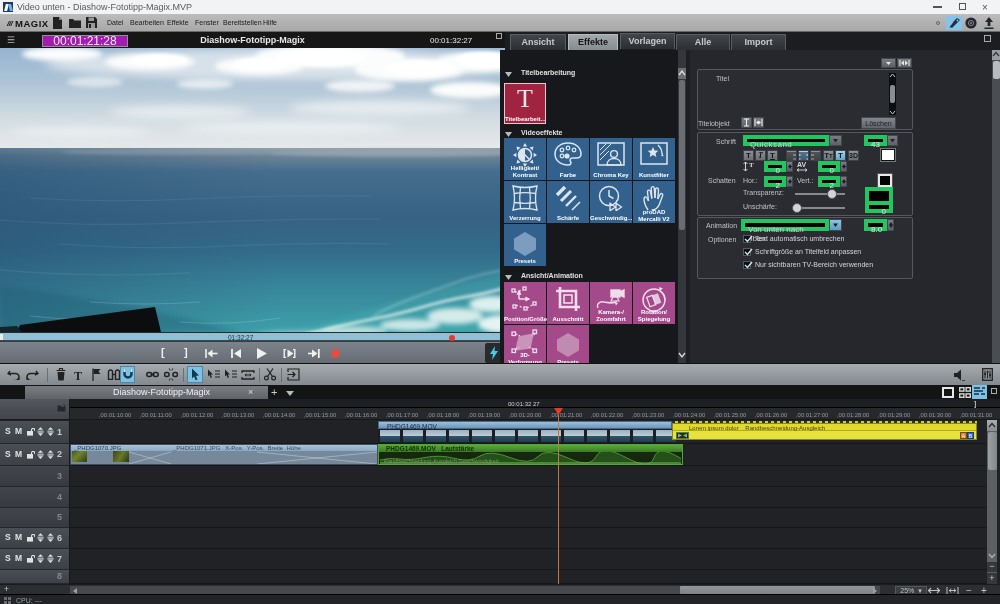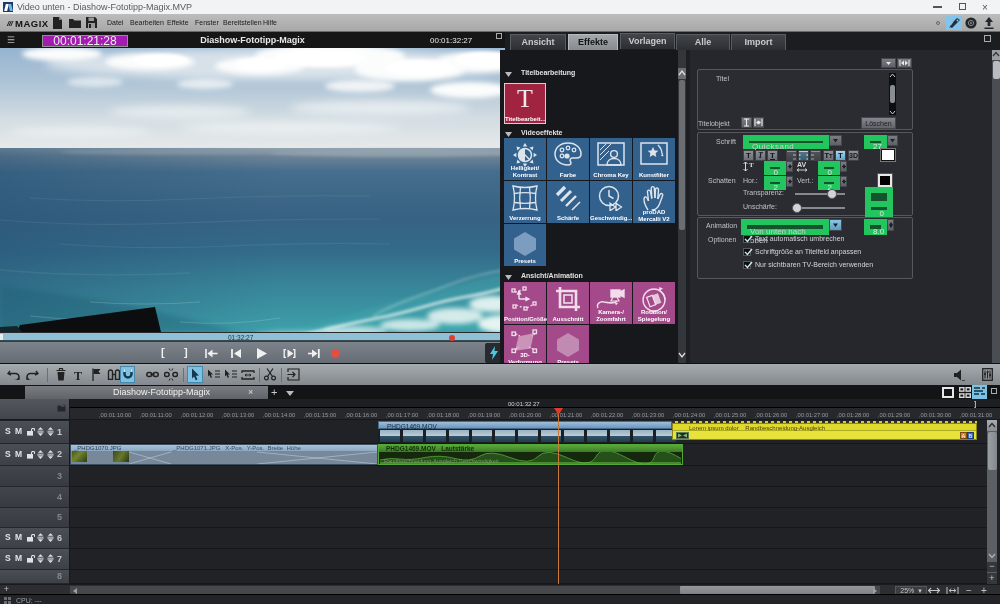--- a/index.html
+++ b/index.html
@@ -4,21 +4,21 @@
 html,body{width:1000px;height:604px;overflow:hidden;}
 body{font-family:"Liberation Sans",sans-serif;background:#1d1f23;position:relative;}
 .a{position:absolute;}
 svg{display:block;}
 .tile{width:42px;height:42px;}
 .tile.b{background:#33618e;}
 .tile.p{background:#a4498a;}
 .ti{position:absolute;left:50%;top:4px;transform:translateX(-50%);}
 .tl{position:absolute;bottom:2px;left:0;width:100%;text-align:center;font-size:6px;font-weight:bold;color:#fff;line-height:6.5px;}
 .lbl{font-size:7px;color:#c0c0c4;}
-.ibox{background:#14532d;border:6px solid #22c55e;color:#e4e4e4;font-size:8px;}
+.ibox{background:#000000;border:4px solid #22c55e;color:#e4e4e4;font-size:8px;}
 .btn{background:linear-gradient(#7a7e84,#5e6268);border:1px solid #44484c;}
 .spin{width:7px;height:11px;background:linear-gradient(#7a7e84,#5e6268);border:1px solid #44484c;}
 .spin::before{content:"";position:absolute;left:1px;top:2px;border-left:2.2px solid transparent;border-right:2.2px solid transparent;border-bottom:3px solid #1c2024;}
 .spin::after{content:"";position:absolute;left:1px;bottom:2px;border-left:2.2px solid transparent;border-right:2.2px solid transparent;border-top:3px solid #1c2024;}
 .chk{width:8px;height:8px;background:#0d1014;border:1px solid #56585c;}
 .fb{width:11px;height:11px;color:#14161a;font-size:8px;font-weight:bold;display:flex;align-items:center;justify-content:center;background:linear-gradient(#8e9298,#6b6f75);border:1px solid #3e4246;}
 .fb.on{background:linear-gradient(#a6d8f0,#5ea4c8);border:1px solid #3e4246;}
 .thd{background:linear-gradient(#4a4f55,#3d4147);border-bottom:1px solid #24262a;border-right:1px solid #17181a;}
 .thd2{background:linear-gradient(#42464c,#373b41);border-bottom:1px solid #24262a;border-right:1px solid #17181a;}
 .tico{font-size:8.5px;font-weight:bold;color:#e0e2e4;letter-spacing:0;}
@@ -491,21 +491,21 @@
   <div class="a" style="left:171px;top:67px;width:35px;height:12px;background:linear-gradient(#84888e,#61656b);border:1px solid #44484c;color:#1a1c1e;font-size:7px;text-align:center;line-height:11px;">Löschen</div>
 
   <div class="a" style="left:7px;top:82px;width:216px;height:84px;border:1px solid #56585c;border-radius:2px;background:#2b2c31;"></div>
   <div class="a lbl" style="left:26px;top:88px;">Schrift</div>
   <div class="a ibox" style="left:53px;top:85px;width:86px;height:11px;padding:1px 3px;color:#cfd0d2;letter-spacing:0.5px;">Quicksand</div>
   <div class="a btn" style="left:139px;top:85px;width:13px;height:11px;">
       <svg width="11" height="9" viewBox="0 0 11 9">
         <path d="M3 3 h5 l-2.5 3.5 z" fill="#20242a"></path>
       </svg>
     </div>
-  <div class="a ibox" style="left:174px;top:85px;width:23px;height:11px;text-align:right;padding:1px 3px;">27</div>
+  <div class="a ibox" style="left:174px;top:85px;width:23px;height:11px;text-align:right;padding:1px 3px;">43</div>
   <div class="a btn" style="left:197px;top:85px;width:11px;height:11px;">
       <svg width="9" height="9" viewBox="0 0 9 9">
         <path d="M2 3 h5 l-2.5 3.5 z" fill="#20242a"></path>
       </svg>
     </div>
 
   <div class="a fb" style="left:53px;top:100px;">
       <span style="font-weight:bold;">T</span>
     </div>
   <div class="a fb" style="left:65px;top:100px;">

